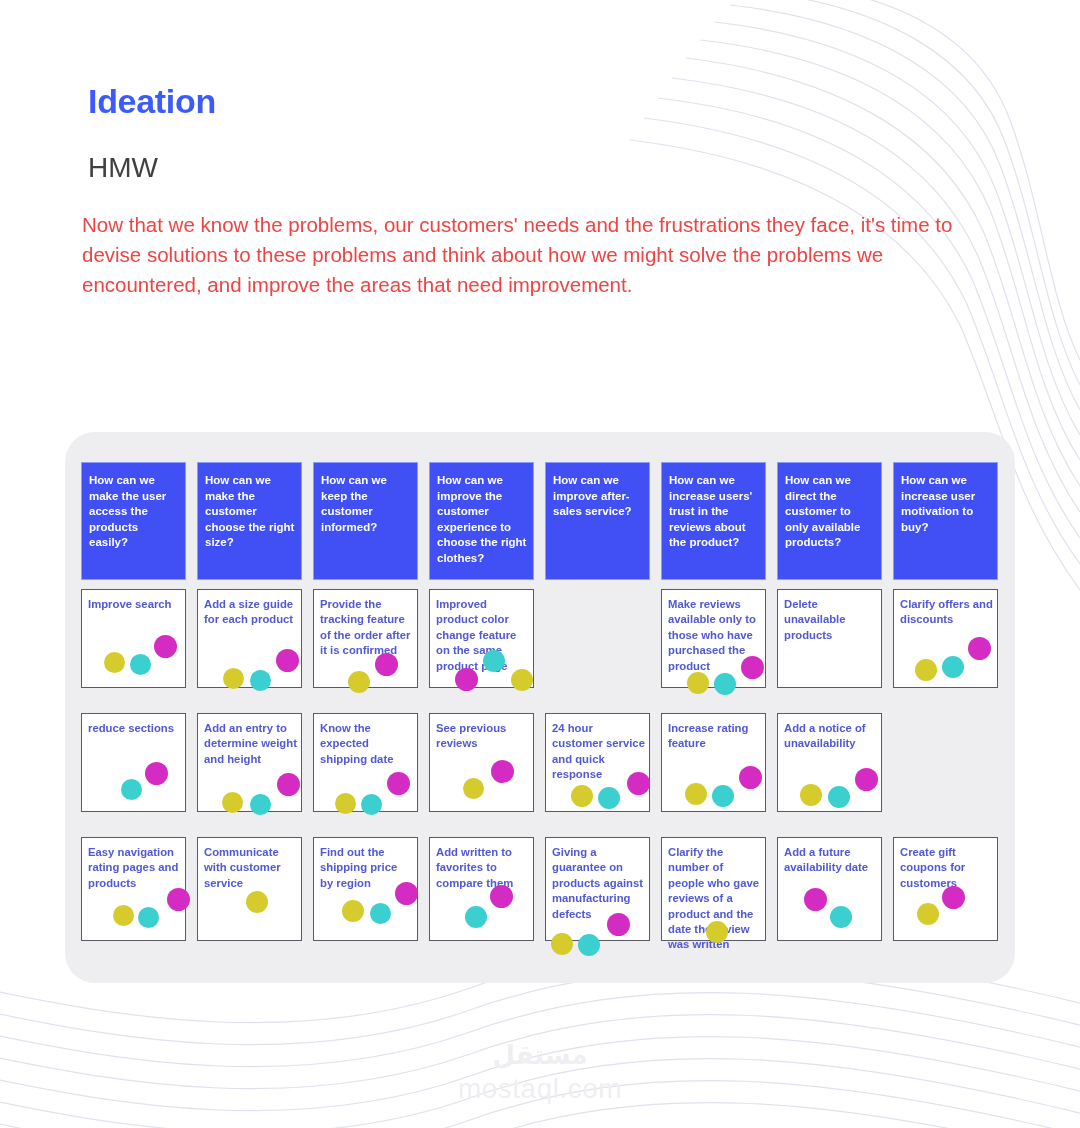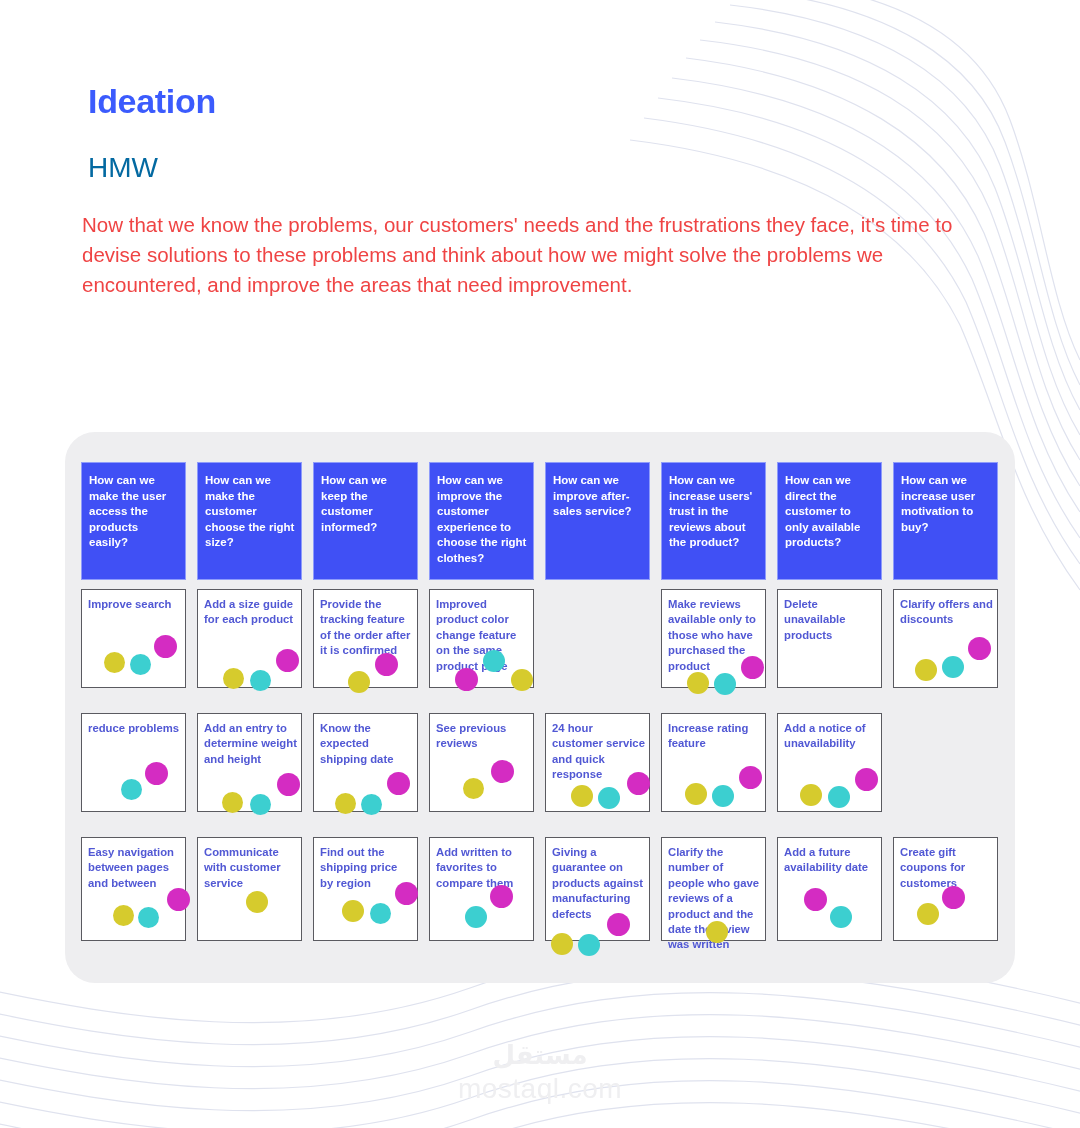--- a/index.html
+++ b/index.html
@@ -11,21 +11,21 @@
   }
   .bg-waves{position:absolute;inset:0;pointer-events:none;z-index:0;}
   .page{position:relative;z-index:1;width:1080px;height:1128px;}
 
   .title{
     position:absolute;left:88px;top:82px;
     font-size:34px;font-weight:bold;color:#3b5bfd;letter-spacing:-0.3px;
   }
   .subtitle{
     position:absolute;left:88px;top:152px;
-    font-size:28px;font-weight:500;color:#0369a1;letter-spacing:0px;
+    font-size:28px;font-weight:500;color:#404040;letter-spacing:0px;
   }
   .lede{
     position:absolute;left:82px;top:210px;width:890px;
     font-size:20.5px;line-height:30px;color:#ef4444;font-weight:500;
   }
 
   .board{
     position:absolute;left:65px;top:432px;
     width:950px;height:551px;
     background:#eeeef0;border-radius:30px;
@@ -115,26 +115,26 @@
   <div class="grid" id="grid">
       <div class="col" style="left: 0px;">
         <div class="hmw-card">How can we make the user access the products easily?</div>
         <div class="idea-card r1">
           <span class="txt">Improve search</span>
           <span class="dot y" style="left: 22px; top: 62px; width: 21px; height: 21px;"></span>
           <span class="dot c" style="left: 48px; top: 64px; width: 21px; height: 21px;"></span>
           <span class="dot m" style="left: 72px; top: 45px; width: 23px; height: 23px;"></span>
         </div>
         <div class="idea-card r2">
-          <span class="txt">reduce problems</span>
+          <span class="txt">reduce sections</span>
           <span class="dot c" style="left: 39px; top: 65px; width: 21px; height: 21px;"></span>
           <span class="dot m" style="left: 63px; top: 48px; width: 23px; height: 23px;"></span>
         </div>
         <div class="idea-card r3 tall">
-          <span class="txt">Easy navigation between pages and between</span>
+          <span class="txt">Easy navigation rating pages and products</span>
           <span class="dot y" style="left: 31px; top: 67px; width: 21px; height: 21px;"></span>
           <span class="dot c" style="left: 56px; top: 69px; width: 21px; height: 21px;"></span>
           <span class="dot m" style="left: 85px; top: 50px; width: 23px; height: 23px;"></span>
         </div>
       </div>
       <div class="col" style="left: 116px;">
         <div class="hmw-card">How can we make the customer choose the right size?</div>
         <div class="idea-card r1">
           <span class="txt">Add a size guide for each product</span>
           <span class="dot y" style="left: 25px; top: 78px; width: 21px; height: 21px;"></span>

